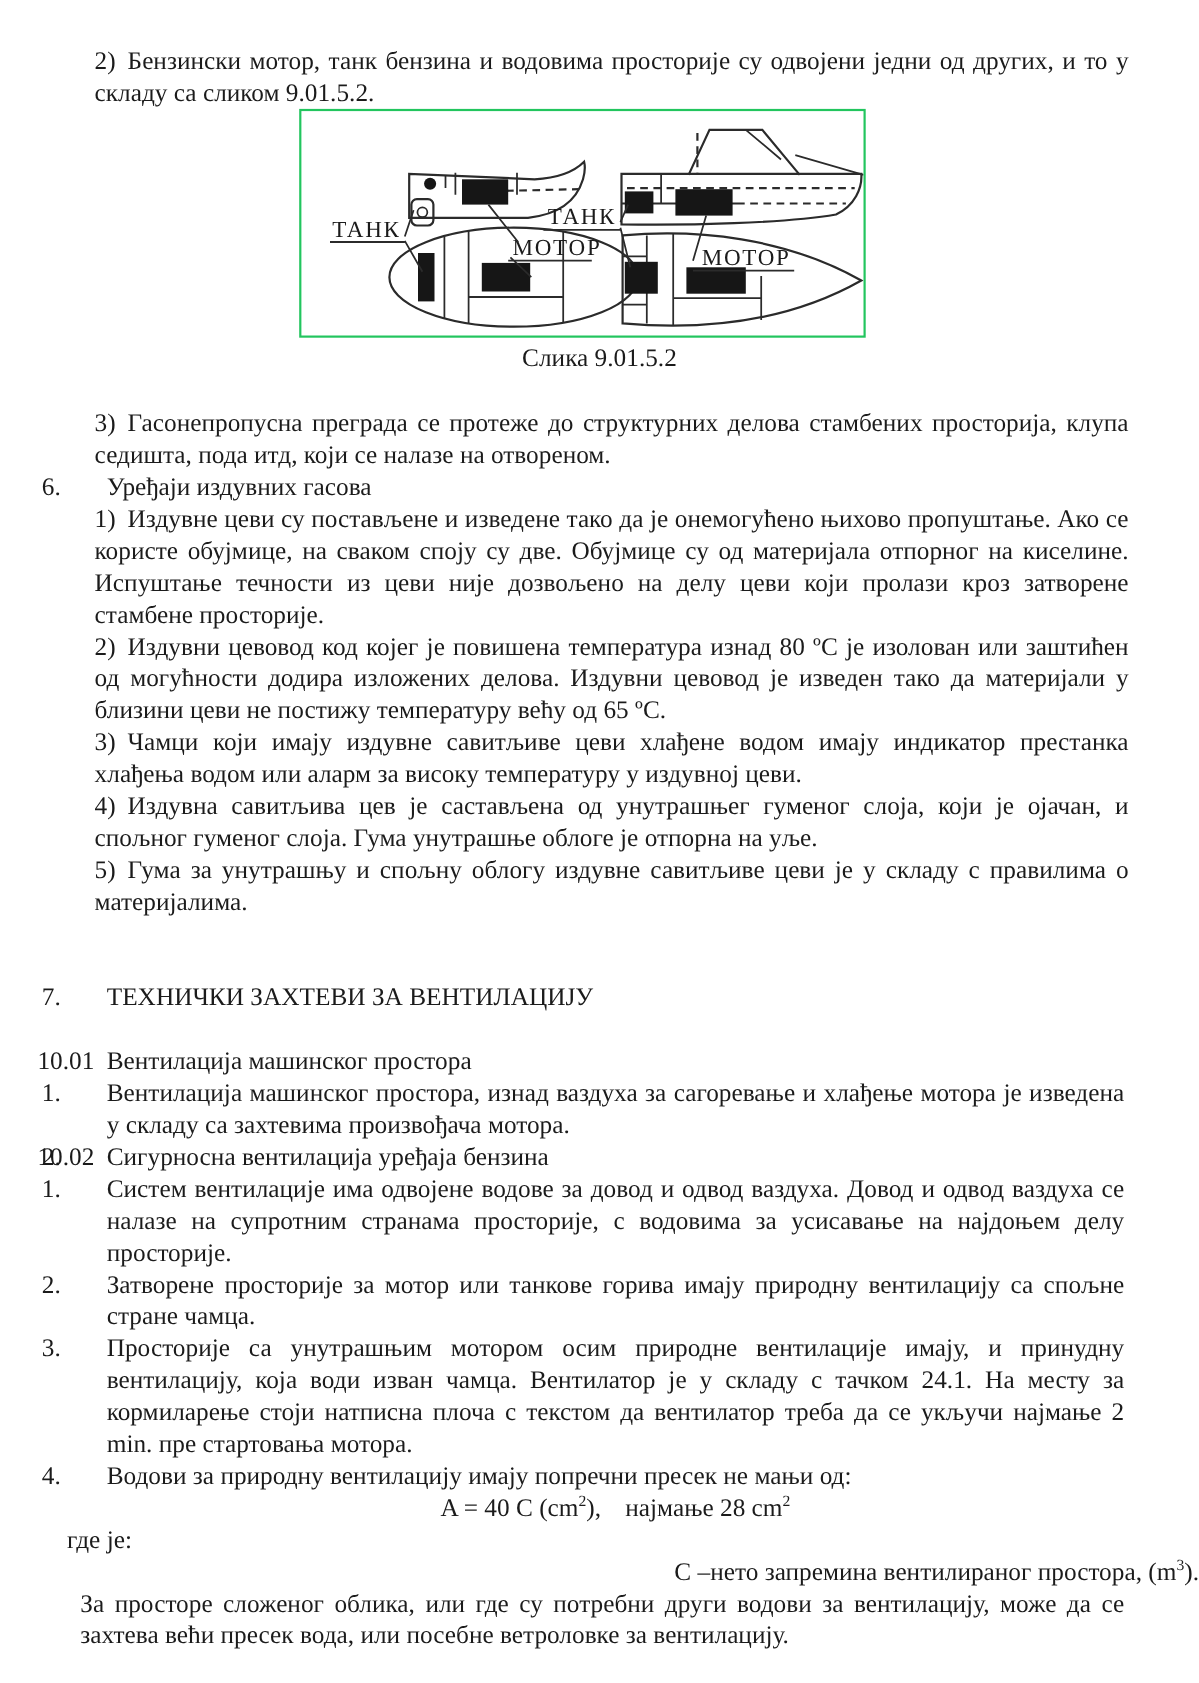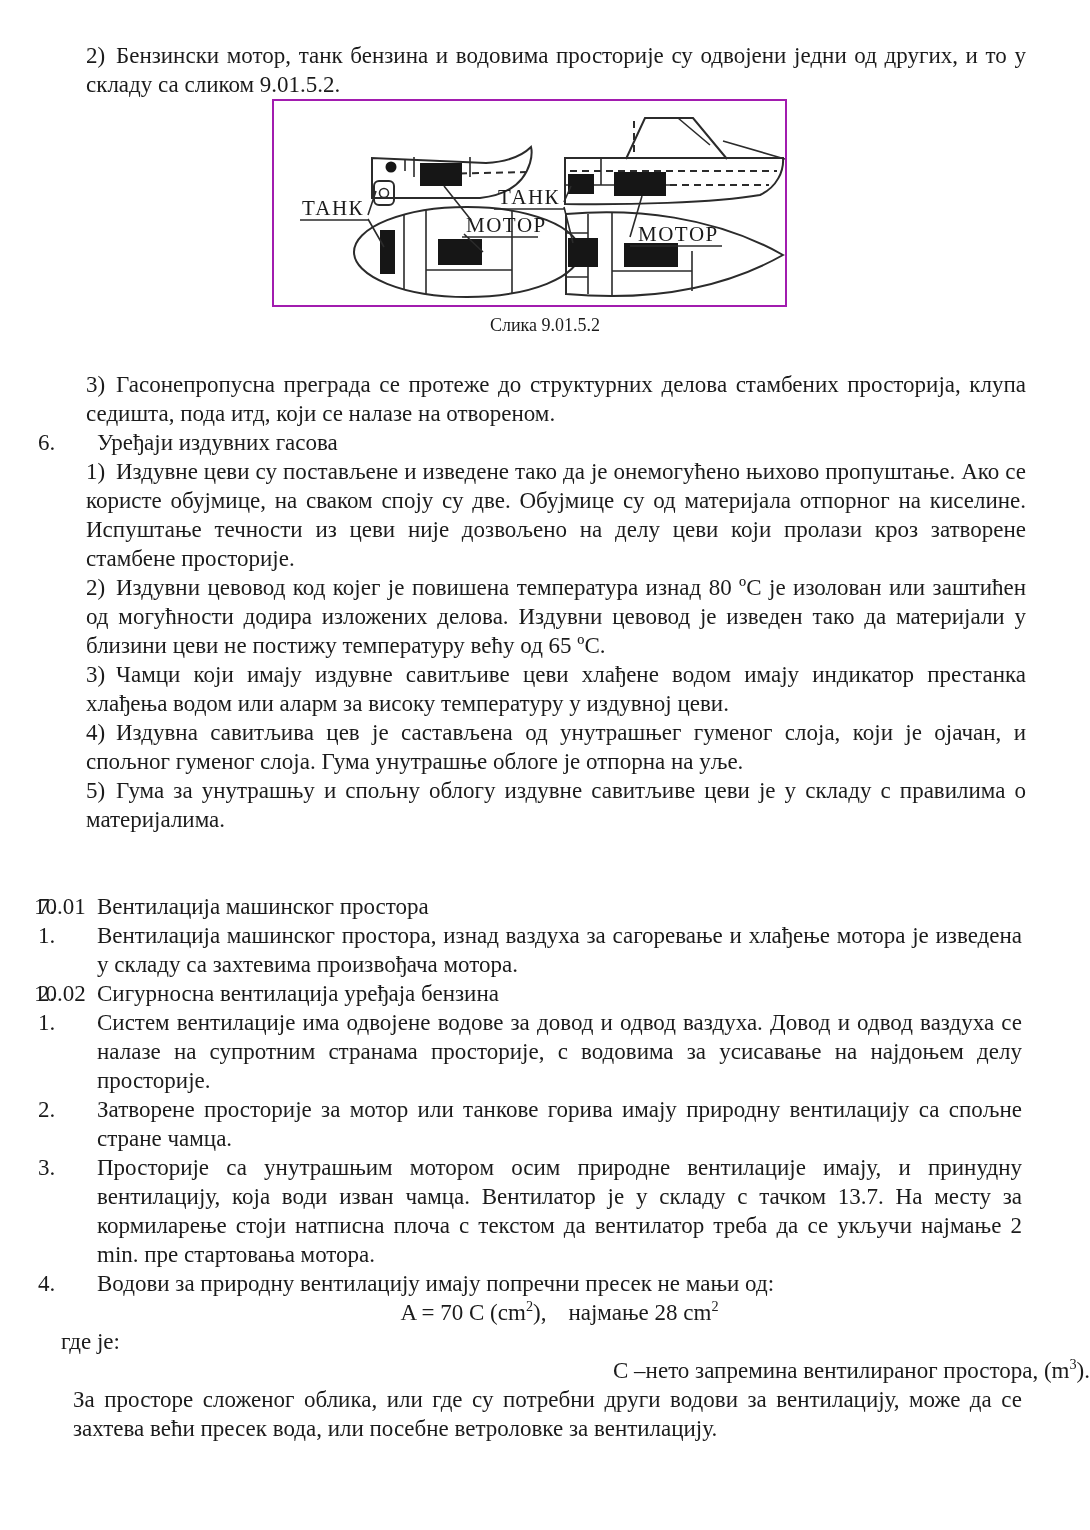--- a/index.html
+++ b/index.html
@@ -14,22 +14,22 @@
   .sub{margin-left:86px;margin-right:64px;text-align:justify;}
   .subnum{display:inline-block;width:30px;}
   
   .item{position:relative;margin-left:97px;margin-right:68px;text-align:justify;}
   .mainnum{position:absolute;left:-59px;top:0;width:55px;}
   .secnum{position:absolute;left:-63px;top:0;width:62px;}
   .title-line{text-align:left;}
   .h7{margin-top:58px;}
   .s1001{margin-top:29px;}
   
-  .figurebox{margin-left:272px;width:515px;height:208px;border:2px solid #a21caf;box-sizing:border-box;background:#fff;}
-  .figcaption{text-align:center;font-size:18px;margin-top:4px;}
+  .figurebox{margin-left:272px;width:515px;height:208px;border:2px solid #22c55e;box-sizing:border-box;background:#fff;}
+  .figcaption{text-align:center;font-size:23px;margin-top:4px;}
   svg{display:block;}
   .boatline{stroke:#2b2b2b;stroke-width:2;fill:none;}
   .boatfill{fill:#161616;stroke:none;}
   .thin{stroke:#2b2b2b;stroke-width:1.6;fill:none;}
   .dash{stroke:#2b2b2b;stroke-width:2;fill:none;stroke-dasharray:7 5;}
   .figlabel{font-family:"Liberation Serif",serif;font-size:21px;letter-spacing:1.5px;fill:#1b1b1b;}
   
   .formula{margin-left:97px;margin-right:68px;text-align:center;}
   .formula .rhs{margin-left:22px;}
   sup{font-size:0.62em;line-height:0;}
@@ -90,32 +90,32 @@
 
   <p class="sub" style="margin-top:30px;"><span class="subnum">3)</span><span>Гасонепропусна преграда се протеже до структурних делова стамбених просторија, клупа седишта, пода итд, који се налазе на отвореном.</span></p>
 
   <div class="item title-line"><span class="mainnum">6.</span><span>Уређаји издувних гасова</span></div>
   <p class="sub"><span class="subnum">1)</span><span>Издувне цеви су постављене и изведене тако да је онемогућено њихово пропуштање. Ако се користе обујмице, на сваком споју су две. Обујмице су од материјала отпорног на киселине. Испуштање течности из цеви није дозвољено на делу цеви који пролази кроз затворене стамбене просторије.</span></p>
   <p class="sub"><span class="subnum">2)</span><span>Издувни цевовод код којег је повишена температура изнад 80 ºC је изолован или заштићен од могућности додира изложених делова. Издувни цевовод је изведен тако да материјали у близини цеви не постижу температуру већу од 65 ºC.</span></p>
   <p class="sub"><span class="subnum">3)</span><span>Чамци који имају издувне савитљиве цеви хлађене водом имају индикатор престанка хлађења водом или аларм за високу температуру у издувној цеви.</span></p>
   <p class="sub"><span class="subnum">4)</span><span>Издувна савитљива цев је састављена од унутрашњег гуменог слоја, који је ојачан, и спољног гуменог слоја. Гума унутрашње облоге је отпорна на уље.</span></p>
   <p class="sub"><span class="subnum">5)</span><span>Гума за унутрашњу и спољну облогу издувне савитљиве цеви је у складу с правилима о материјалима.</span></p>
 
-  <div class="item title-line h7"><span class="mainnum">7.</span></div>
+  <div class="item title-line h7"><span class="mainnum">7.</span><span>ТЕХНИЧКИ ЗАХТЕВИ ЗА ВЕНТИЛАЦИЈУ</span></div>
 
   <div class="item title-line s1001"><span class="secnum">10.01</span><span>Вентилација машинског простора</span></div>
   <div class="item"><span class="mainnum">1.</span><span>Вентилација машинског простора, изнад ваздуха за сагоревање и хлађење мотора је изведена у складу са захтевима произвођача мотора.</span></div>
   <div class="item"><span class="mainnum">2.</span></div>
 
   <div class="item title-line"><span class="secnum">10.02</span><span>Сигурносна вентилација уређаја бензина</span></div>
   <div class="item"><span class="mainnum">1.</span><span>Систем вентилације има одвојене водове за довод и одвод ваздуха. Довод и одвод ваздуха се налазе на супротним странама просторије, с водовима за усисавање на најдоњем делу просторије.</span></div>
   <div class="item"><span class="mainnum">2.</span><span>Затворене просторије за мотор или танкове горива имају природну вентилацију са спољне стране чамца.</span></div>
-  <div class="item"><span class="mainnum">3.</span><span>Просторије са унутрашњим мотором осим природне вентилације имају, и принудну вентилацију, која води изван чамца. Вентилатор је у складу с тачком 13.7. На месту за кормиларење стоји натписна плоча с текстом да вентилатор треба да се укључи најмање 2 min. пре стартовања мотора.</span></div>
+  <div class="item"><span class="mainnum">3.</span><span>Просторије са унутрашњим мотором осим природне вентилације имају, и принудну вентилацију, која води изван чамца. Вентилатор је у складу с тачком 24.1. На месту за кормиларење стоји натписна плоча с текстом да вентилатор треба да се укључи најмање 2 min. пре стартовања мотора.</span></div>
   <div class="item"><span class="mainnum">4.</span><span>Водови за природну вентилацију имају попречни пресек не мањи од:</span></div>
 
-  <div class="formula"><span>A = 70 C (cm</span><sup>2</sup><span>),</span><span class="rhs">најмање 28 cm</span><sup>2</sup></div>
+  <div class="formula"><span>A = 40 C (cm</span><sup>2</sup><span>),</span><span class="rhs">најмање 28 cm</span><sup>2</sup></div>
 
   <p class="where">где је:</p>
   <p class="cdef"><span class="csym">C –</span><span>нето запремина вентилираног простора, (m</span><sup>3</sup><span>).</span></p>
 
   <p class="closing">За просторе сложеног облика, или где су потребни други водови за вентилацију, може да се захтева већи пресек вода, или посебне ветроловке за вентилацију.</p>
 
 </div>
 
 </body></html>

